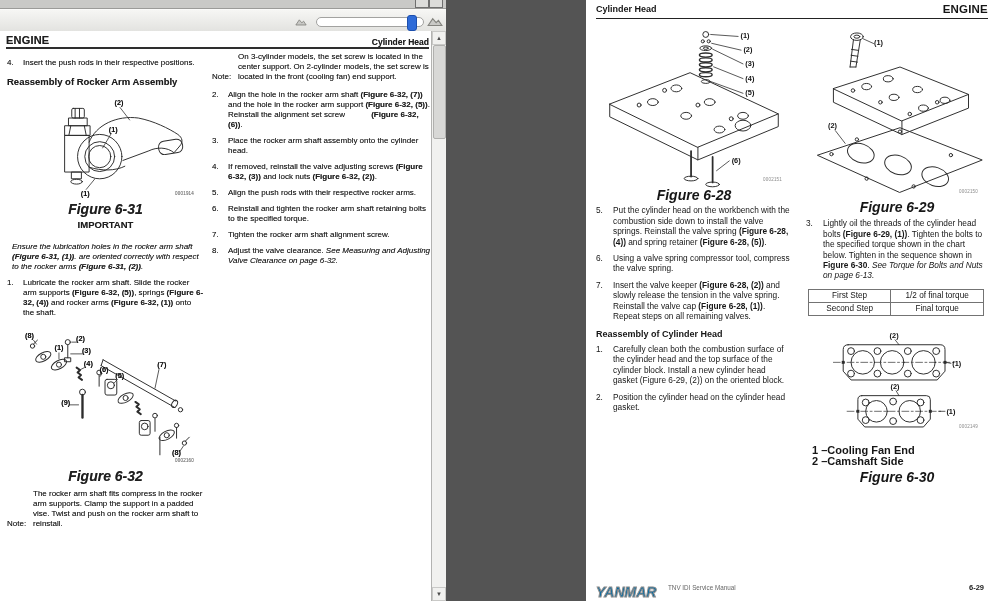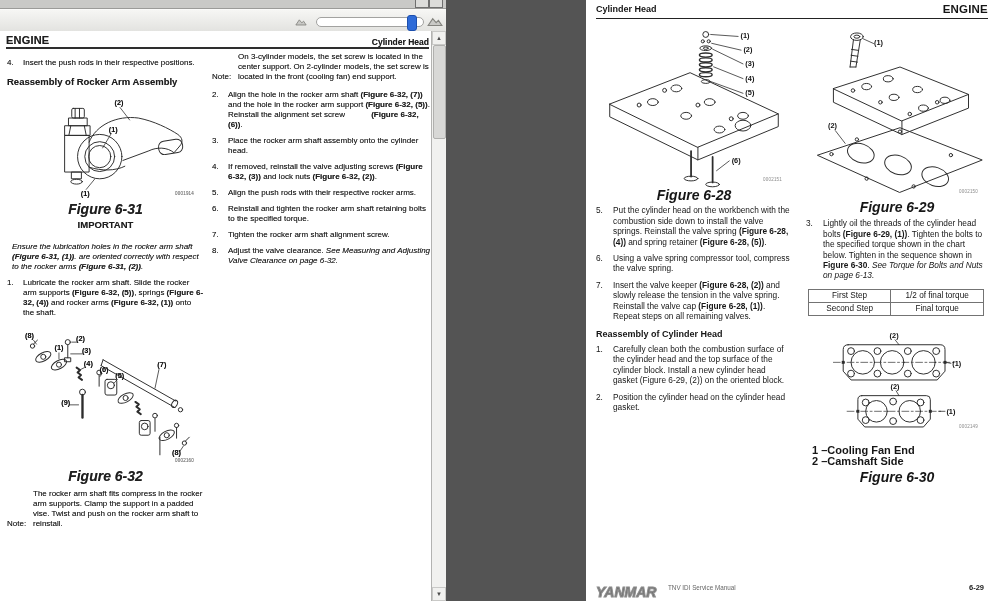--- a/index.html
+++ b/index.html
@@ -58,21 +58,21 @@
   .rp-h-right{font-size:11.5px;font-weight:bold;float:right;letter-spacing:.2px;}
   .rcol{position:absolute;}
   .r1{left:10px;top:24px;width:196px;}
   .r2{left:220px;top:24px;width:182px;}
   .rh{font-size:9px;font-weight:bold;margin-top:8px;}
   table.tq{border-collapse:collapse;margin:8px 0 0 2px;width:176px;}
   .tq td{border:1px solid #737373;text-align:center;font-size:8.2px;height:12px;padding:0;}
   .tq td:first-child{width:47%;}
   .legend{font-weight:bold;font-size:11px;margin:1px 0 0 6px;}
   .legend.first{margin-top:9px;}
-  .f-logo{position:absolute;left:10px;bottom:4px;font-size:14px;font-weight:bold;font-style:italic;color:#737373;-webkit-text-stroke:1px #8f8f8f;text-shadow:0 0 1px #9a9a9a;}
+  .f-logo{position:absolute;left:10px;bottom:4px;font-size:14px;font-weight:bold;font-style:italic;color:#0369a1;-webkit-text-stroke:1px #8f8f8f;text-shadow:0 0 1px #9a9a9a;}
   .f-manual{position:absolute;left:82px;bottom:8px;font-size:6.3px;color:#666;}
   .f-page{position:absolute;right:16px;bottom:8px;font-size:7.5px;font-weight:bold;color:#222;}
 </style>
 </head>
 <body>
 
 <div class="stage">
 
   <div class="viewer">
     <div class="titlebar">

